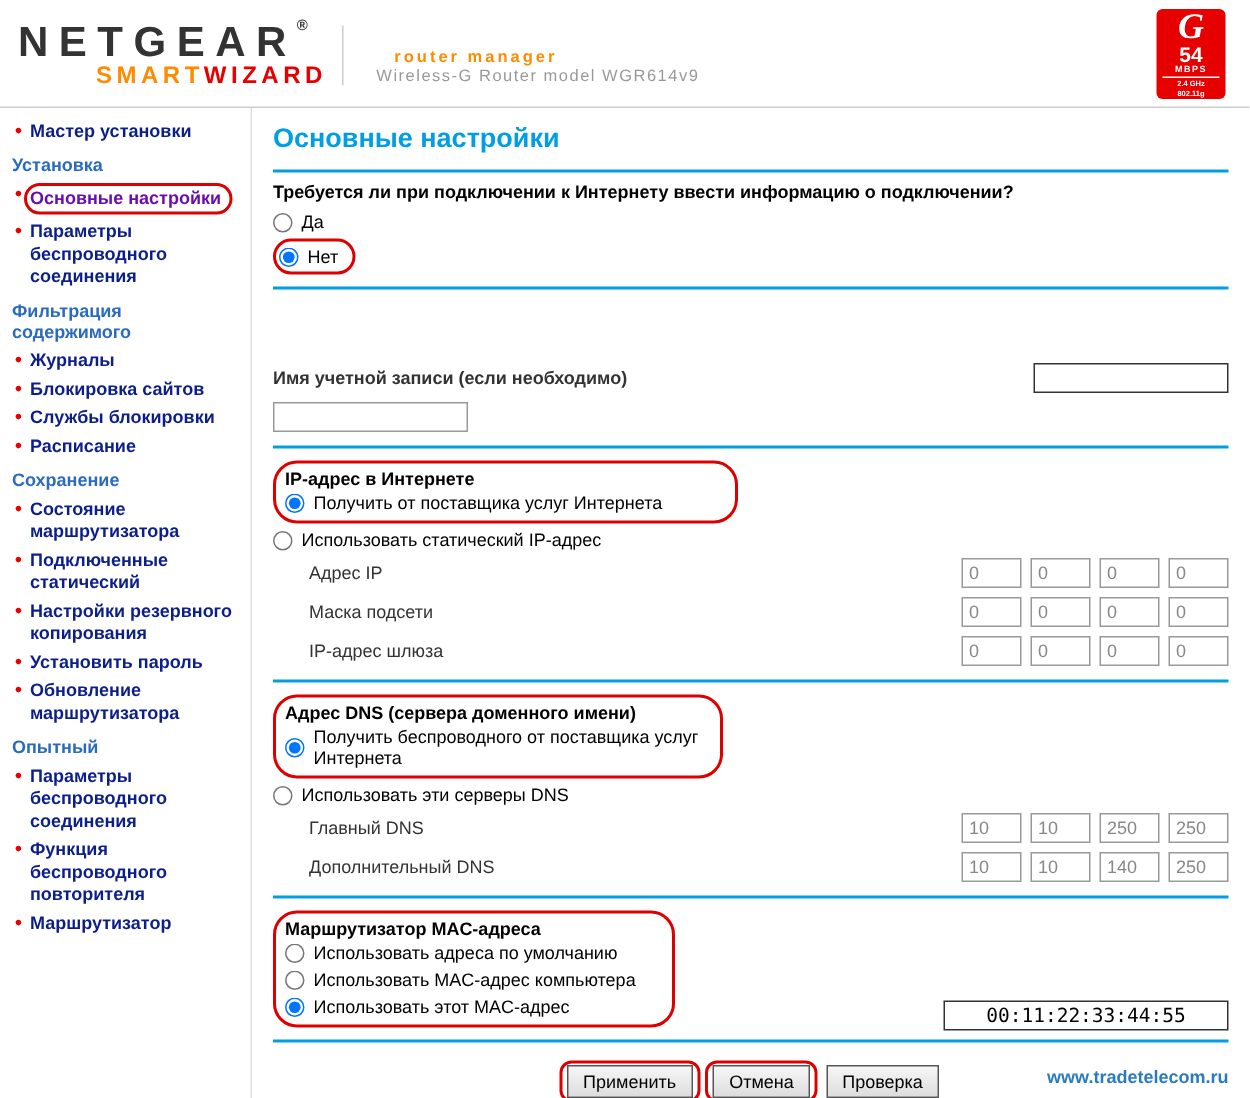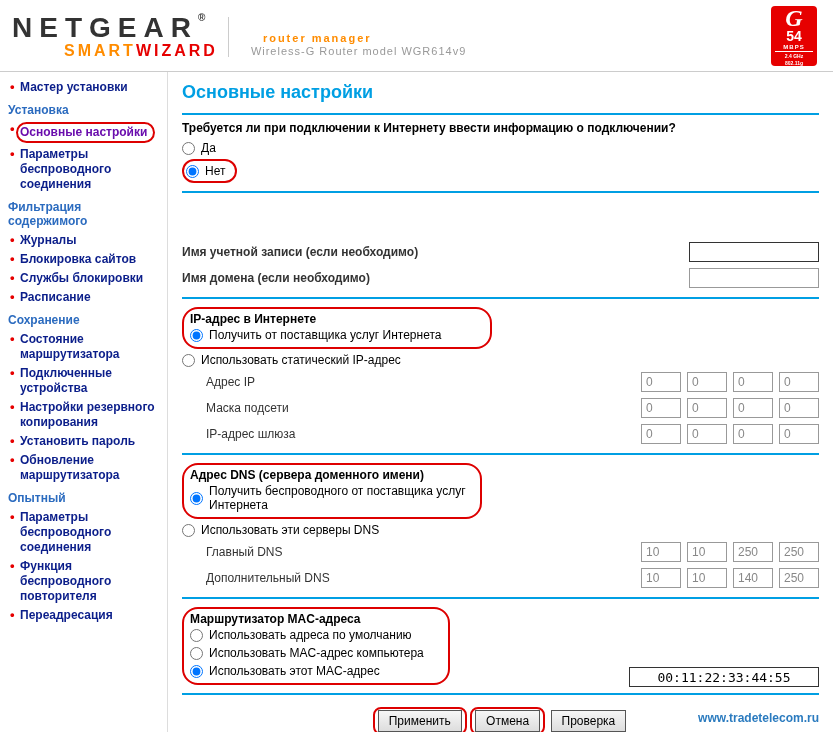--- a/index.html
+++ b/index.html
@@ -82,28 +82,28 @@
       <div class="side-section">Установка</div>
       <div class="side-item active"><span class="circled-red">Основные настройки</span></div>
       <div class="side-item">Параметры беспроводного соединения</div>
       <div class="side-section">Фильтрация содержимого</div>
       <div class="side-item">Журналы</div>
       <div class="side-item">Блокировка сайтов</div>
       <div class="side-item">Службы блокировки</div>
       <div class="side-item">Расписание</div>
       <div class="side-section">Сохранение</div>
       <div class="side-item">Состояние маршрутизатора</div>
-      <div class="side-item">Подключенные устройства</div>
+      <div class="side-item">Подключенные статический</div>
       <div class="side-item">Настройки резервного копирования</div>
       <div class="side-item">Установить пароль</div>
       <div class="side-item">Обновление маршрутизатора</div>
       <div class="side-section">Опытный</div>
       <div class="side-item">Параметры беспроводного соединения</div>
       <div class="side-item">Функция беспроводного повторителя</div>
-      <div class="side-item">Переадресация</div>
+      <div class="side-item">Маршрутизатор</div>
     </div>
 
   <div class="content">
     <div class="page-title">Основные настройки</div>
     <div class="section-div"></div>
 
     <div style="font-weight:bold;margin-bottom:4px;">Требуется ли при подключении к Интернету ввести информацию о подключении?</div>
     <div class="radio-row">
       <input type="radio" name="login" style="">
       <label>Да</label>
@@ -116,21 +116,20 @@
     </div>
     <div class="section-div"></div>
 
     <div style="height:40px;"></div>
 
     <div class="row">
       <div class="row-label">Имя учетной записи  (если необходимо)</div>
       <input class="acct-input" type="text" style="">
     </div>
     <div class="row">
-      <div class="row-label">Имя домена  (если необходимо)</div>
       <input class="acct-input" type="text" style="border-color: rgb(153, 153, 153);">
     </div>
     <div class="section-div"></div>
 
     
     <div class="circled-block" style="width:310px;">
       <div style="font-weight:bold;">IP-адрес в Интернете</div>
       <div class="radio-row">
         <input type="radio" name="ip" checked="" style="">
         <label>Получить от поставщика услуг Интернета</label>

